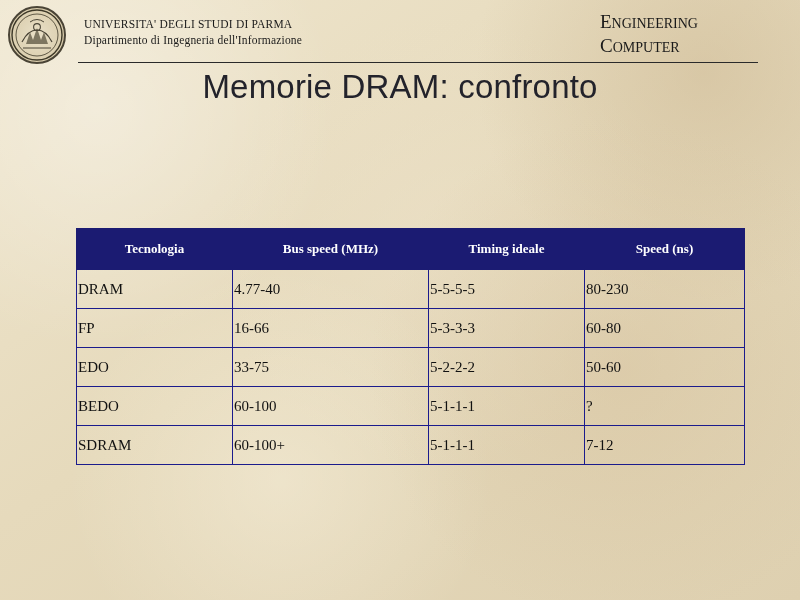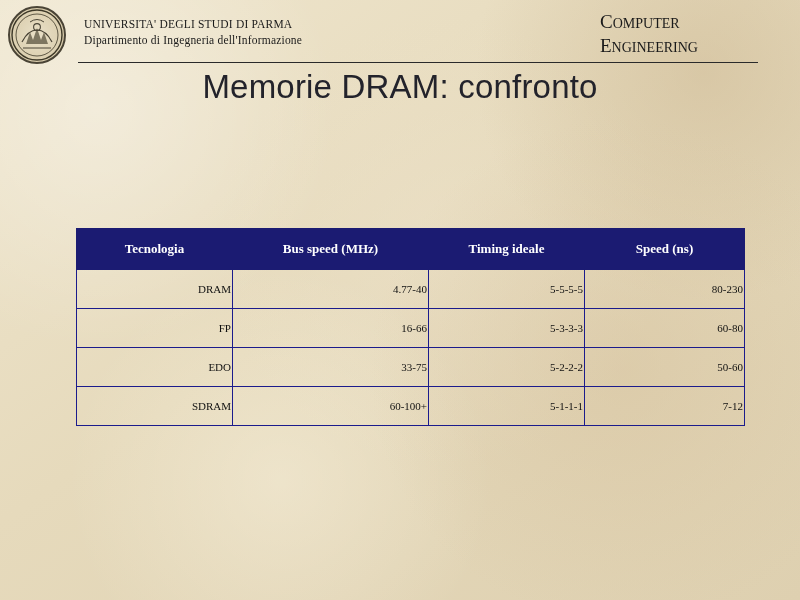--- a/index.html
+++ b/index.html
@@ -126,23 +126,23 @@
     font-weight: bold;
     font-size: 13px;
     height: 38px;
     border: 1px solid #1b1b72;
     text-align: center;
     vertical-align: middle;
   }
   table.dram td {
     border: 1px solid #1b1b8c;
     height: 36px;
-    text-align: right;
+    text-align: left;
     vertical-align: middle;
-    font-size: 11px;
+    font-size: 15px;
     color: #111111;
     background: transparent;
   }
   col.c1 { width: 156px; }
   col.c2 { width: 196px; }
   col.c3 { width: 156px; }
   col.c4 { width: 160px; }
 </style>
 </head>
 <body>
@@ -162,22 +162,22 @@
         <path d="M20 14 q7 -5 14 0" fill="none" stroke="#4a4436" stroke-width="1"></path>
       </svg>
     </div>
 
     <div class="uni-block">
       <div class="uni-line1">UNIVERSITA' DEGLI STUDI DI PARMA</div>
       <div class="uni-line2">Dipartimento di Ingegneria dell'Informazione</div>
     </div>
 
     <div class="ce-block">
+      <div class="ce-line"><span class="ce-cap">E</span><span>NGINEERING</span></div>
       <div class="ce-line"><span class="ce-cap">C</span><span>OMPUTER</span></div>
-      <div class="ce-line"><span class="ce-cap">E</span><span>NGINEERING</span></div>
     </div>
 
     <div class="header-rule"></div>
   </div>
 
   <div class="slide-title">Memorie DRAM: confronto</div>
 
   <div class="table-wrap">
     <table class="dram">
       <colgroup>
@@ -207,20 +207,26 @@
           <td>5-3-3-3</td>
           <td>60-80</td>
         </tr>
         <tr>
           <td>EDO</td>
           <td>33-75</td>
           <td>5-2-2-2</td>
           <td>50-60</td>
         </tr>
         <tr>
+          <td>BEDO</td>
+          <td>60-100</td>
+          <td>5-1-1-1</td>
+          <td>?</td>
+        </tr>
+        <tr>
           <td>SDRAM</td>
           <td>60-100+</td>
           <td>5-1-1-1</td>
           <td>7-12</td>
         </tr>
       </tbody>
     </table>
   </div>
 
 </div>

